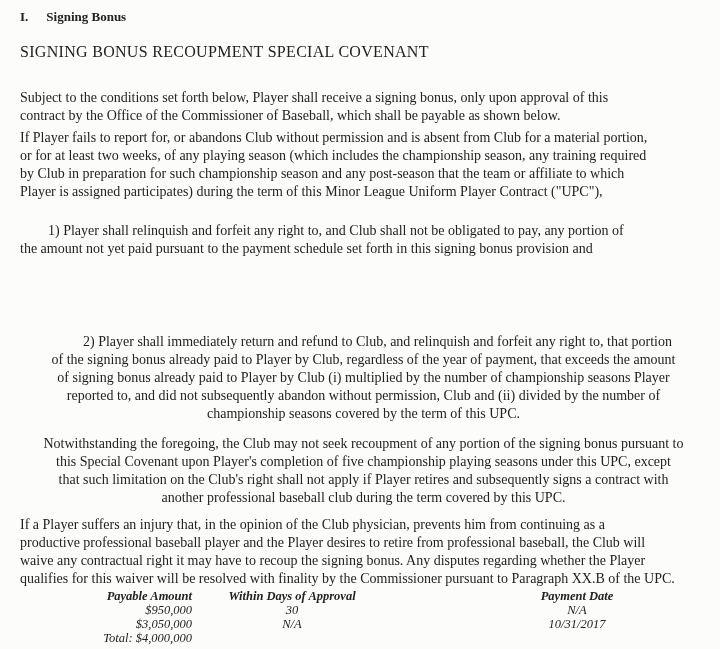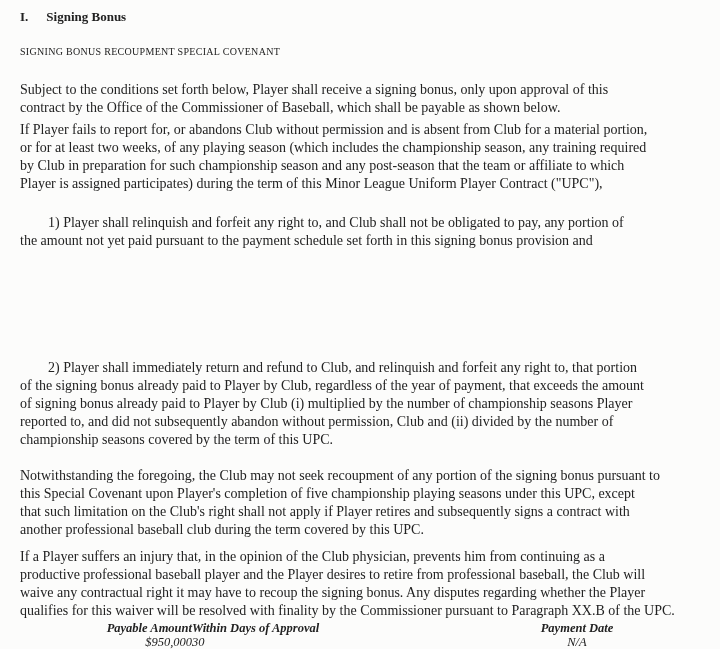--- a/index.html
+++ b/index.html
@@ -26,48 +26,48 @@
     font-size: 13px;
     line-height: 16px;
   }
   .sec-heading .numeral {
     display: inline-block;
     margin-right: 18px;
   }
   .doc-title {
     margin: 17px 0 0 0;
     font-weight: normal;
-    font-size: 10px;
+    font-size: 16px;
     line-height: 19px;
     letter-spacing: 0.3px;
   }
   .para {
     margin: 0;
     white-space: pre-line;
     text-align: left;
   }
-  .intro-1 { margin-top: 20px; }
+  .intro-1 { margin-top: 28px; }
   .intro-2 { margin-top: 4px; }
   .clause { text-indent: 28px; }
   .clause-1 { margin-top: 21px; }
-  .clause-2 { margin-top: 109px; }
-  .closing-1 { margin-top: 18px; }
+  .clause-2 { margin-top: 75px; text-align: center; }
+  .closing-1 { margin-top: 12px; text-align: center; }
   .closing-2 { margin-top: 9px; }
   .pay-table {
     margin-top: 1px;
     font-size: 12.5px;
     line-height: 14px;
   }
   .t-row {
     display: grid;
     grid-template-columns: 172px 200px auto;
     font-style: italic;
   }
   .t-c1 { text-align: right; }
-  .t-c2 { }
+  .t-c2 { text-align: center; }
   .t-c3 { text-align: center; margin-left: 55px; }
   .t-header { font-weight: bold; }
 </style>
 </head>
 <body>
 
 <div class="page">
 
   <div class="sec-heading">
     <span class="numeral">I.</span><span>Signing Bonus</span>

